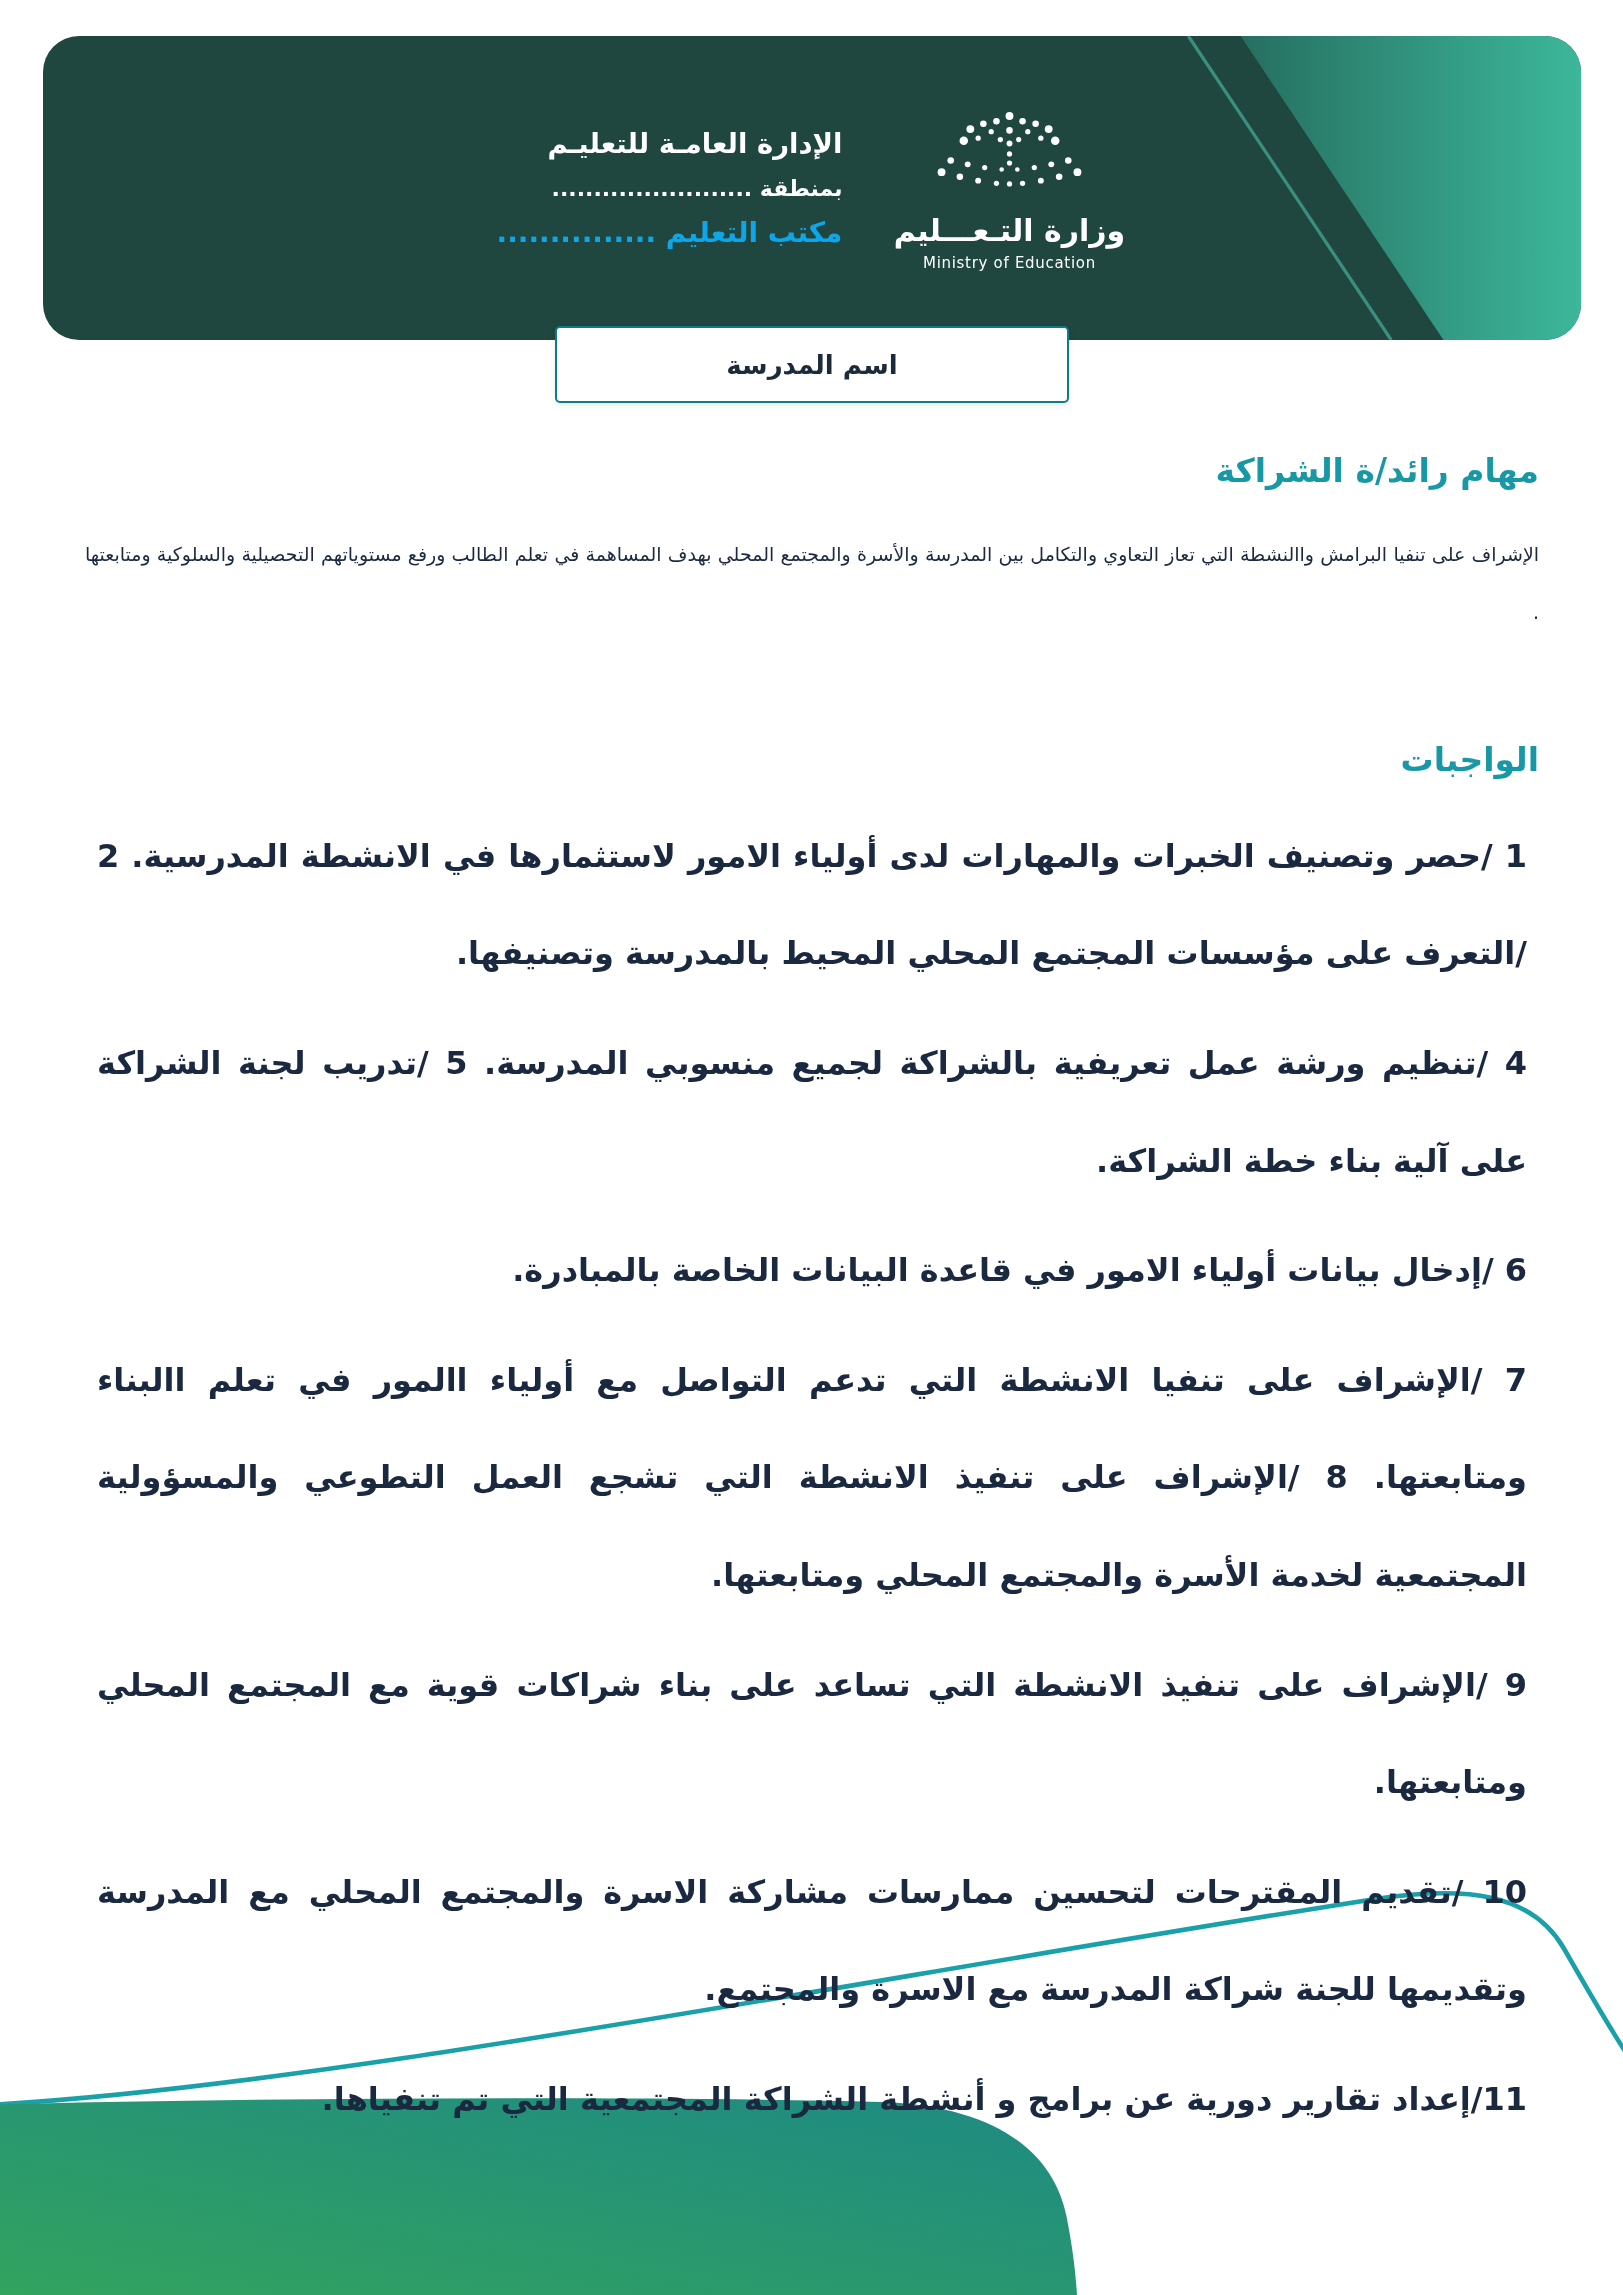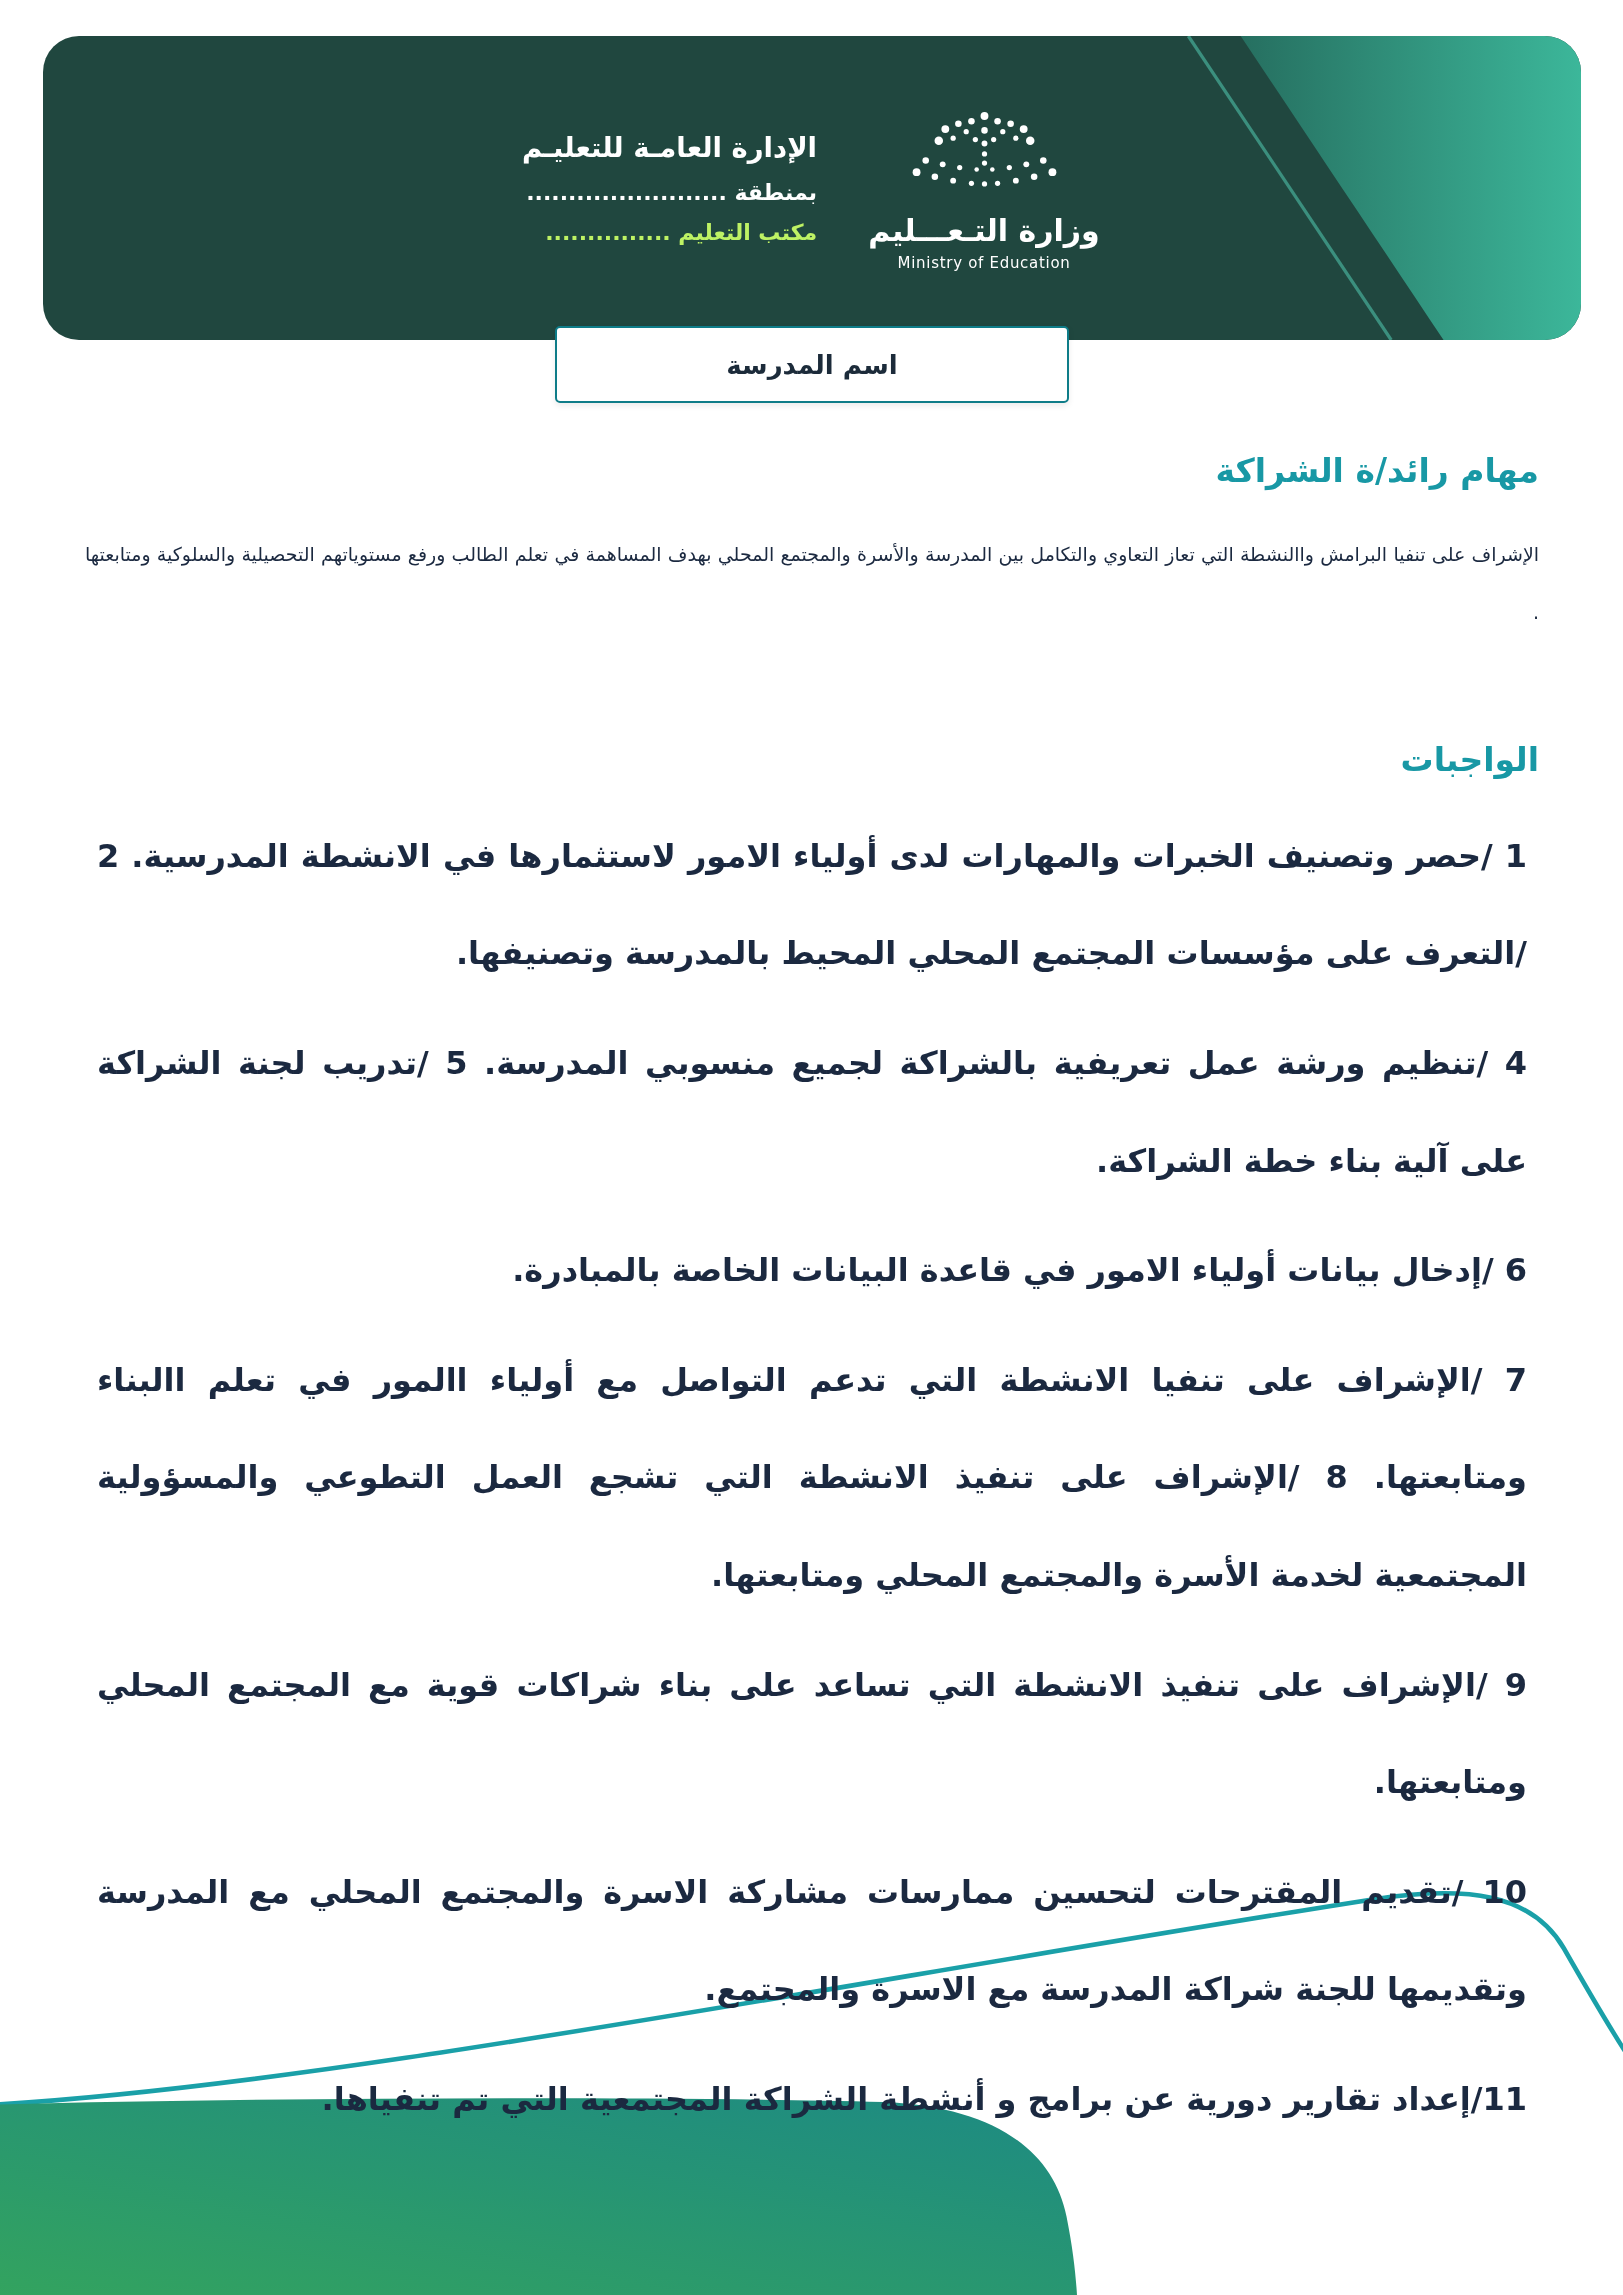--- a/index.html
+++ b/index.html
@@ -65,23 +65,23 @@
     margin:0 0 17px 0;
     white-space:nowrap;
   }
   .dept-region{
     font-size:22px;
     font-weight:700;
     margin:0 0 15.7px 0;
     white-space:nowrap;
   }
   .dept-office{
-    font-size:22px;
-    font-weight:700;
-    color:#bef264;
+    font-size:28px;
+    font-weight:700;
+    color:#0ea5e9;
     margin:0;
     white-space:nowrap;
   }
 
   
   .school-tab{
     position:absolute;
     top:326px;
     left:50%;
     transform:translateX(-50%);

